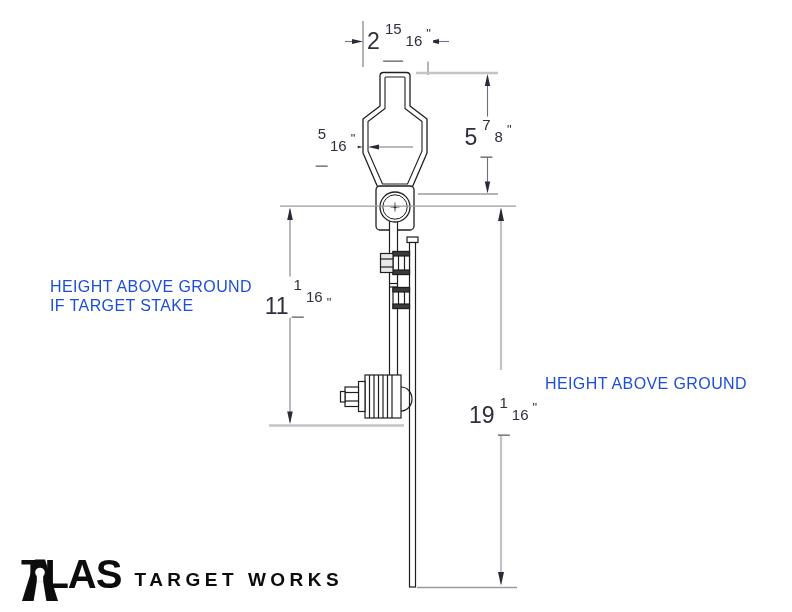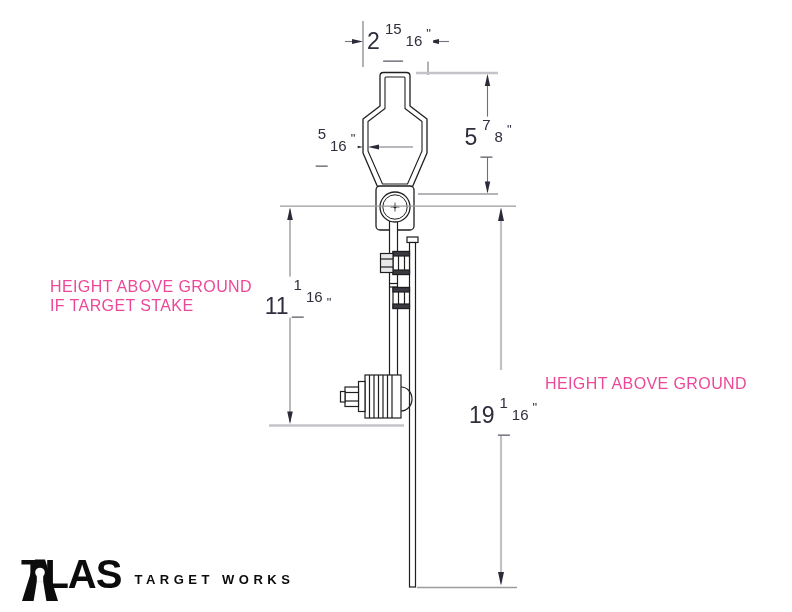--- a/index.html
+++ b/index.html
@@ -14,26 +14,26 @@
     background:#fff;padding:0 2px;color:#2e2e3c;
     transform:translate(-50%,-50%);white-space:nowrap;
   }
   .dim-whole{font-size:23px;line-height:1;}
   .dim-whole:empty{display:none;}
   .frac{display:flex;flex-direction:row;text-align:center;font-size:15px;line-height:1.12;margin-left:3px;}
   .frac .num{border-bottom:1.5px solid #2e2e3c;padding:0 2px;}
   .frac .den{padding:12px 2px;}
   .dim-unit{font-size:13px;margin-left:2px;transform:translateY(-8px);}
   
-  .anno{position:absolute;font-size:16px;line-height:18.5px;letter-spacing:0.4px;color:#ec4899;white-space:nowrap;}
+  .anno{position:absolute;font-size:16px;line-height:18.5px;letter-spacing:0.4px;color:#1d4ed8;white-space:nowrap;}
   
   .logo{position:absolute;left:21px;top:559px;display:flex;align-items:flex-end;color:#0c0c0c;}
   .logo-a{display:block;margin-right:2px;}
   .brand{font-size:40px;font-weight:bold;letter-spacing:-1px;line-height:30px;}
-  .tagline{font-size:13px;font-weight:bold;letter-spacing:4.5px;margin-left:13px;margin-bottom:1px;line-height:17px;}
+  .tagline{font-size:19px;font-weight:bold;letter-spacing:4.5px;margin-left:13px;margin-bottom:1px;line-height:17px;}
 </style>
 </head>
 <body>
 
 <div class="canvas">
 
   <svg width="792" height="612" viewBox="0 0 792 612">
 
     <g stroke="#74747c" stroke-width="1.1" fill="none">
       <line x1="363" y1="21" x2="363" y2="67"></line>

